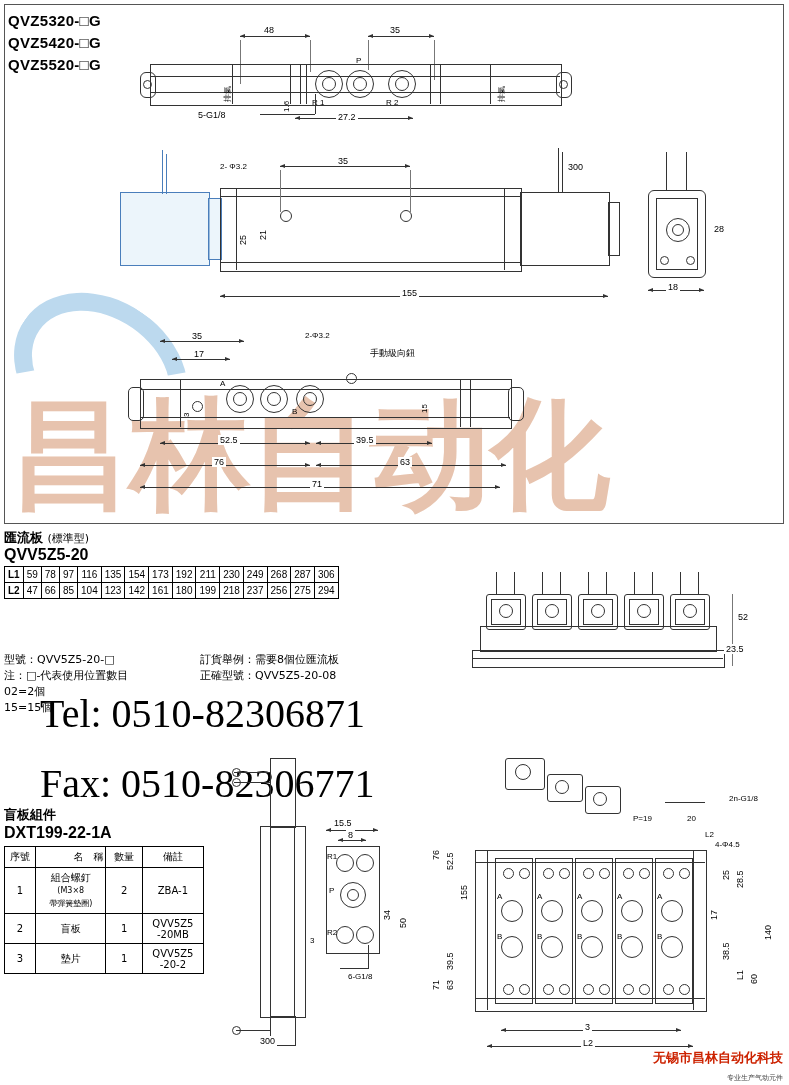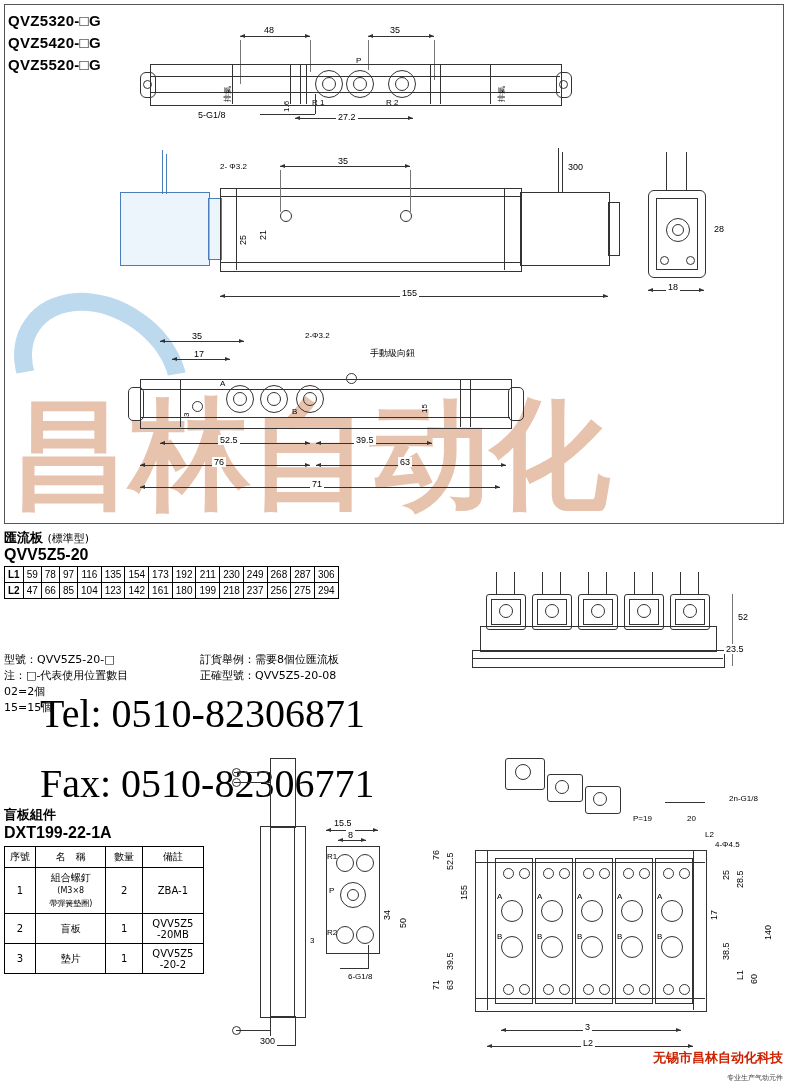--- a/index.html
+++ b/index.html
@@ -325,21 +325,21 @@
 <div class="abs" id="tel-wm2">Tel: 0510-82306871</div>
 <div class="abs" id="fax-wm">Fax: 0510-82306771</div>
 
 <div class="abs sub cjk" style="left:4px;top:806px;">盲板組件</div>
 <div class="abs ttl2" style="left:4px;top:824px;">DXT199-22-1A</div>
 
 <table class="t2 abs cjk" style="left:4px;top:846px;width:200px;">
   <tbody>
       <tr>
     <td style="width:28px;">序號</td>
-    <td style="width:70px;">名　稱</td>
+    <td style="width:70px;text-align:right;">名　稱</td>
     <td style="width:34px;">數量</td>
     <td style="width:58px;">備註</td>
   </tr>
   <tr style="height:46px;">
     <td>1</td>
     <td style="line-height:12px;">組合螺釘<br><span class="small">(M3×8</span><br><span class="small">帶彈簧墊圈)</span></td>
     <td>2</td>
     <td>ZBA-1</td>
   </tr>
   <tr style="height:30px;">

